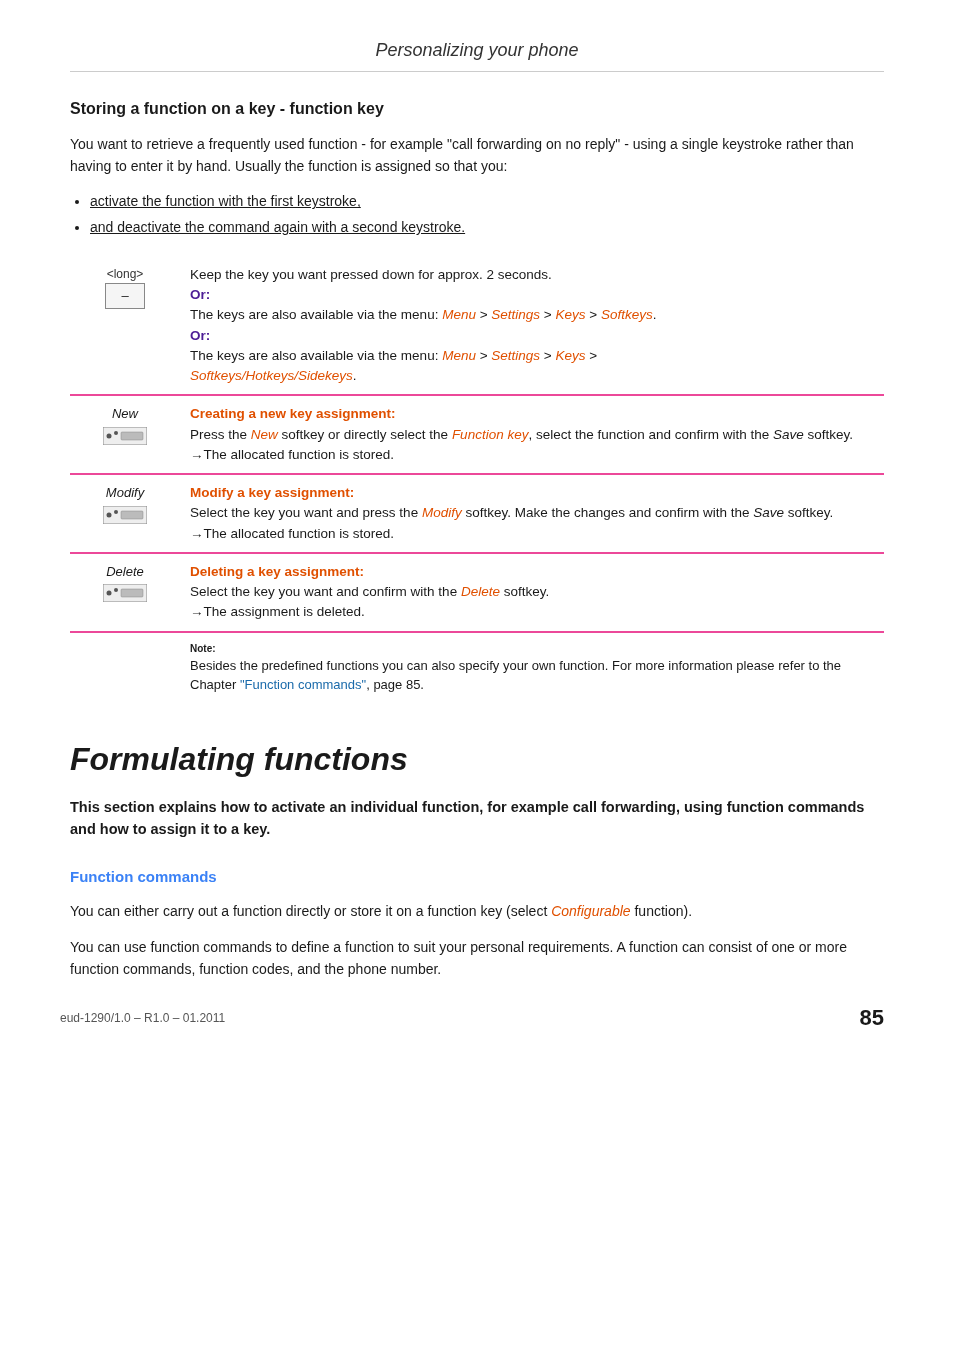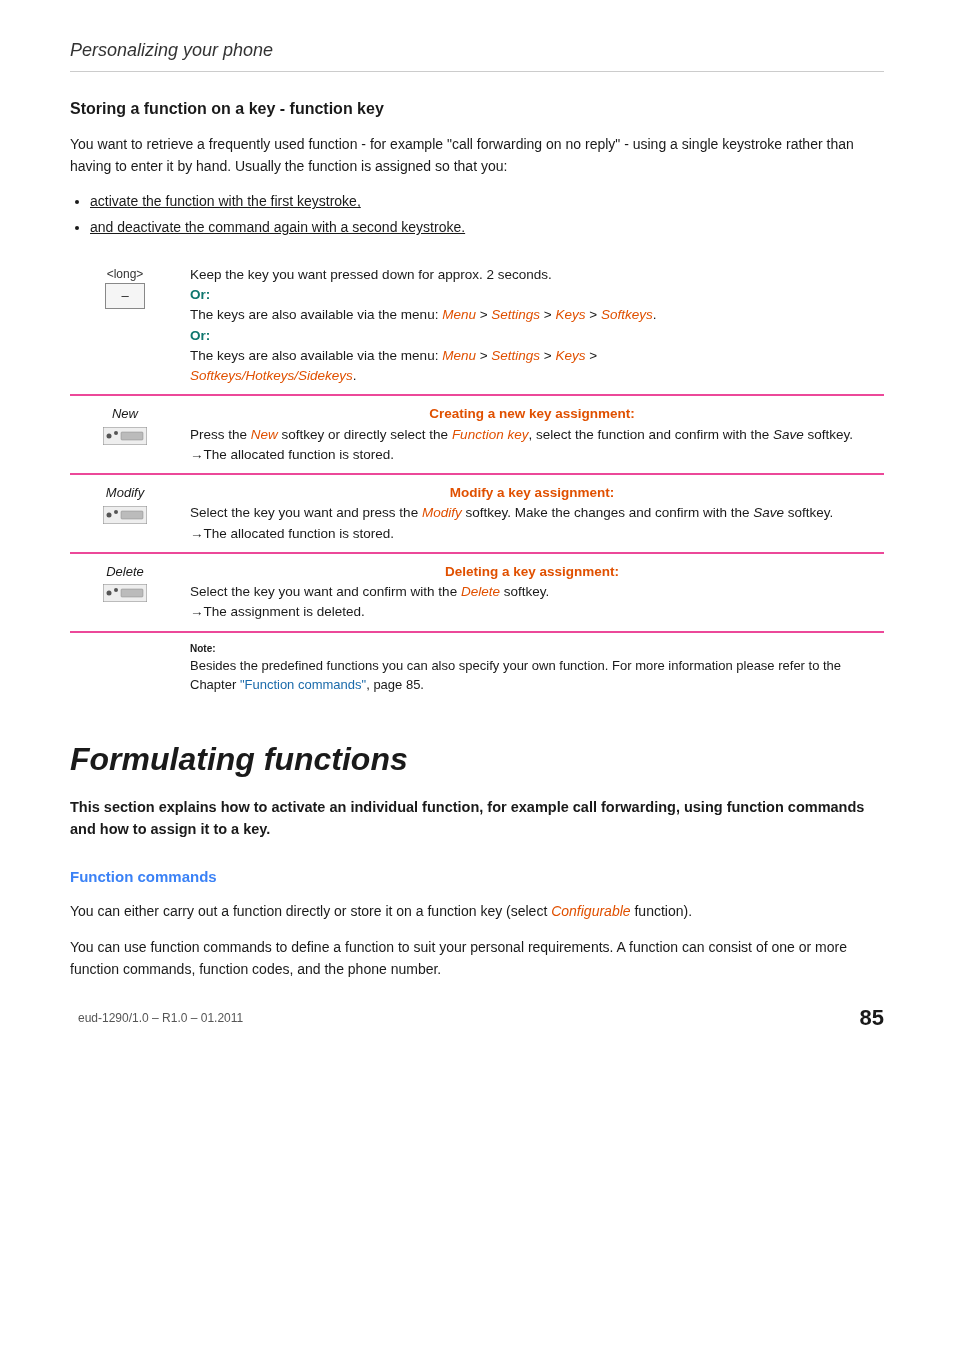--- a/index.html
+++ b/index.html
@@ -11,21 +11,21 @@
       width: 954px;
       min-height: 1352px;
       position: relative;
     }
     .page {
       padding: 40px 70px 60px 70px;
       position: relative;
     }
     
     .page-header {
-      text-align: left;
+      text-align: center;
       font-style: italic;
       font-size: 18px;
       color: #333;
       padding-bottom: 10px;
       border-bottom: 1px solid #ccc;
       margin-bottom: 28px;
     }
     
     .section-title {
       font-size: 16px;
@@ -92,21 +92,20 @@
       width: 44px;
       height: 18px;
     }
     .desc-col {
       width: calc(100% - 110px);
     }
     .desc-title {
       font-weight: bold;
       color: #e05000;
       font-size: 13.5px;
-      text-align: center;
     }
     .desc-text {
       font-size: 13.5px;
       line-height: 1.5;
       color: #1a1a1a;
     }
     .italic-orange { font-style: italic; color: #e05000; }
     .italic-black { font-style: italic; color: #1a1a1a; }
     .arrow { color: #1a1a1a; font-size: 13.5px; }
     .note-title { font-weight: bold; font-size: 10px; }
@@ -130,34 +129,34 @@
     .sub-section-title {
       font-size: 15px;
       font-weight: bold;
       color: #3b82f6;
       margin-bottom: 16px;
     }
     
     .page-footer {
       position: absolute;
       bottom: 24px;
-      left: 78px;
+      left: 60px;
       right: 70px;
       display: flex;
       justify-content: space-between;
       align-items: center;
       font-size: 12px;
       color: #555;
     }
     .page-num {
       font-size: 22px;
       font-weight: bold;
       color: #1a1a1a;
     }
-    .or-block { color: #0f766e; font-weight: bold; }
+    .or-block { color: #4c1d95; font-weight: bold; }
   </style>
 </head>
 <body>
 
 <div class="page">
 
   <div class="page-header">
     <span>Personalizing your phone</span>
   </div>
 

